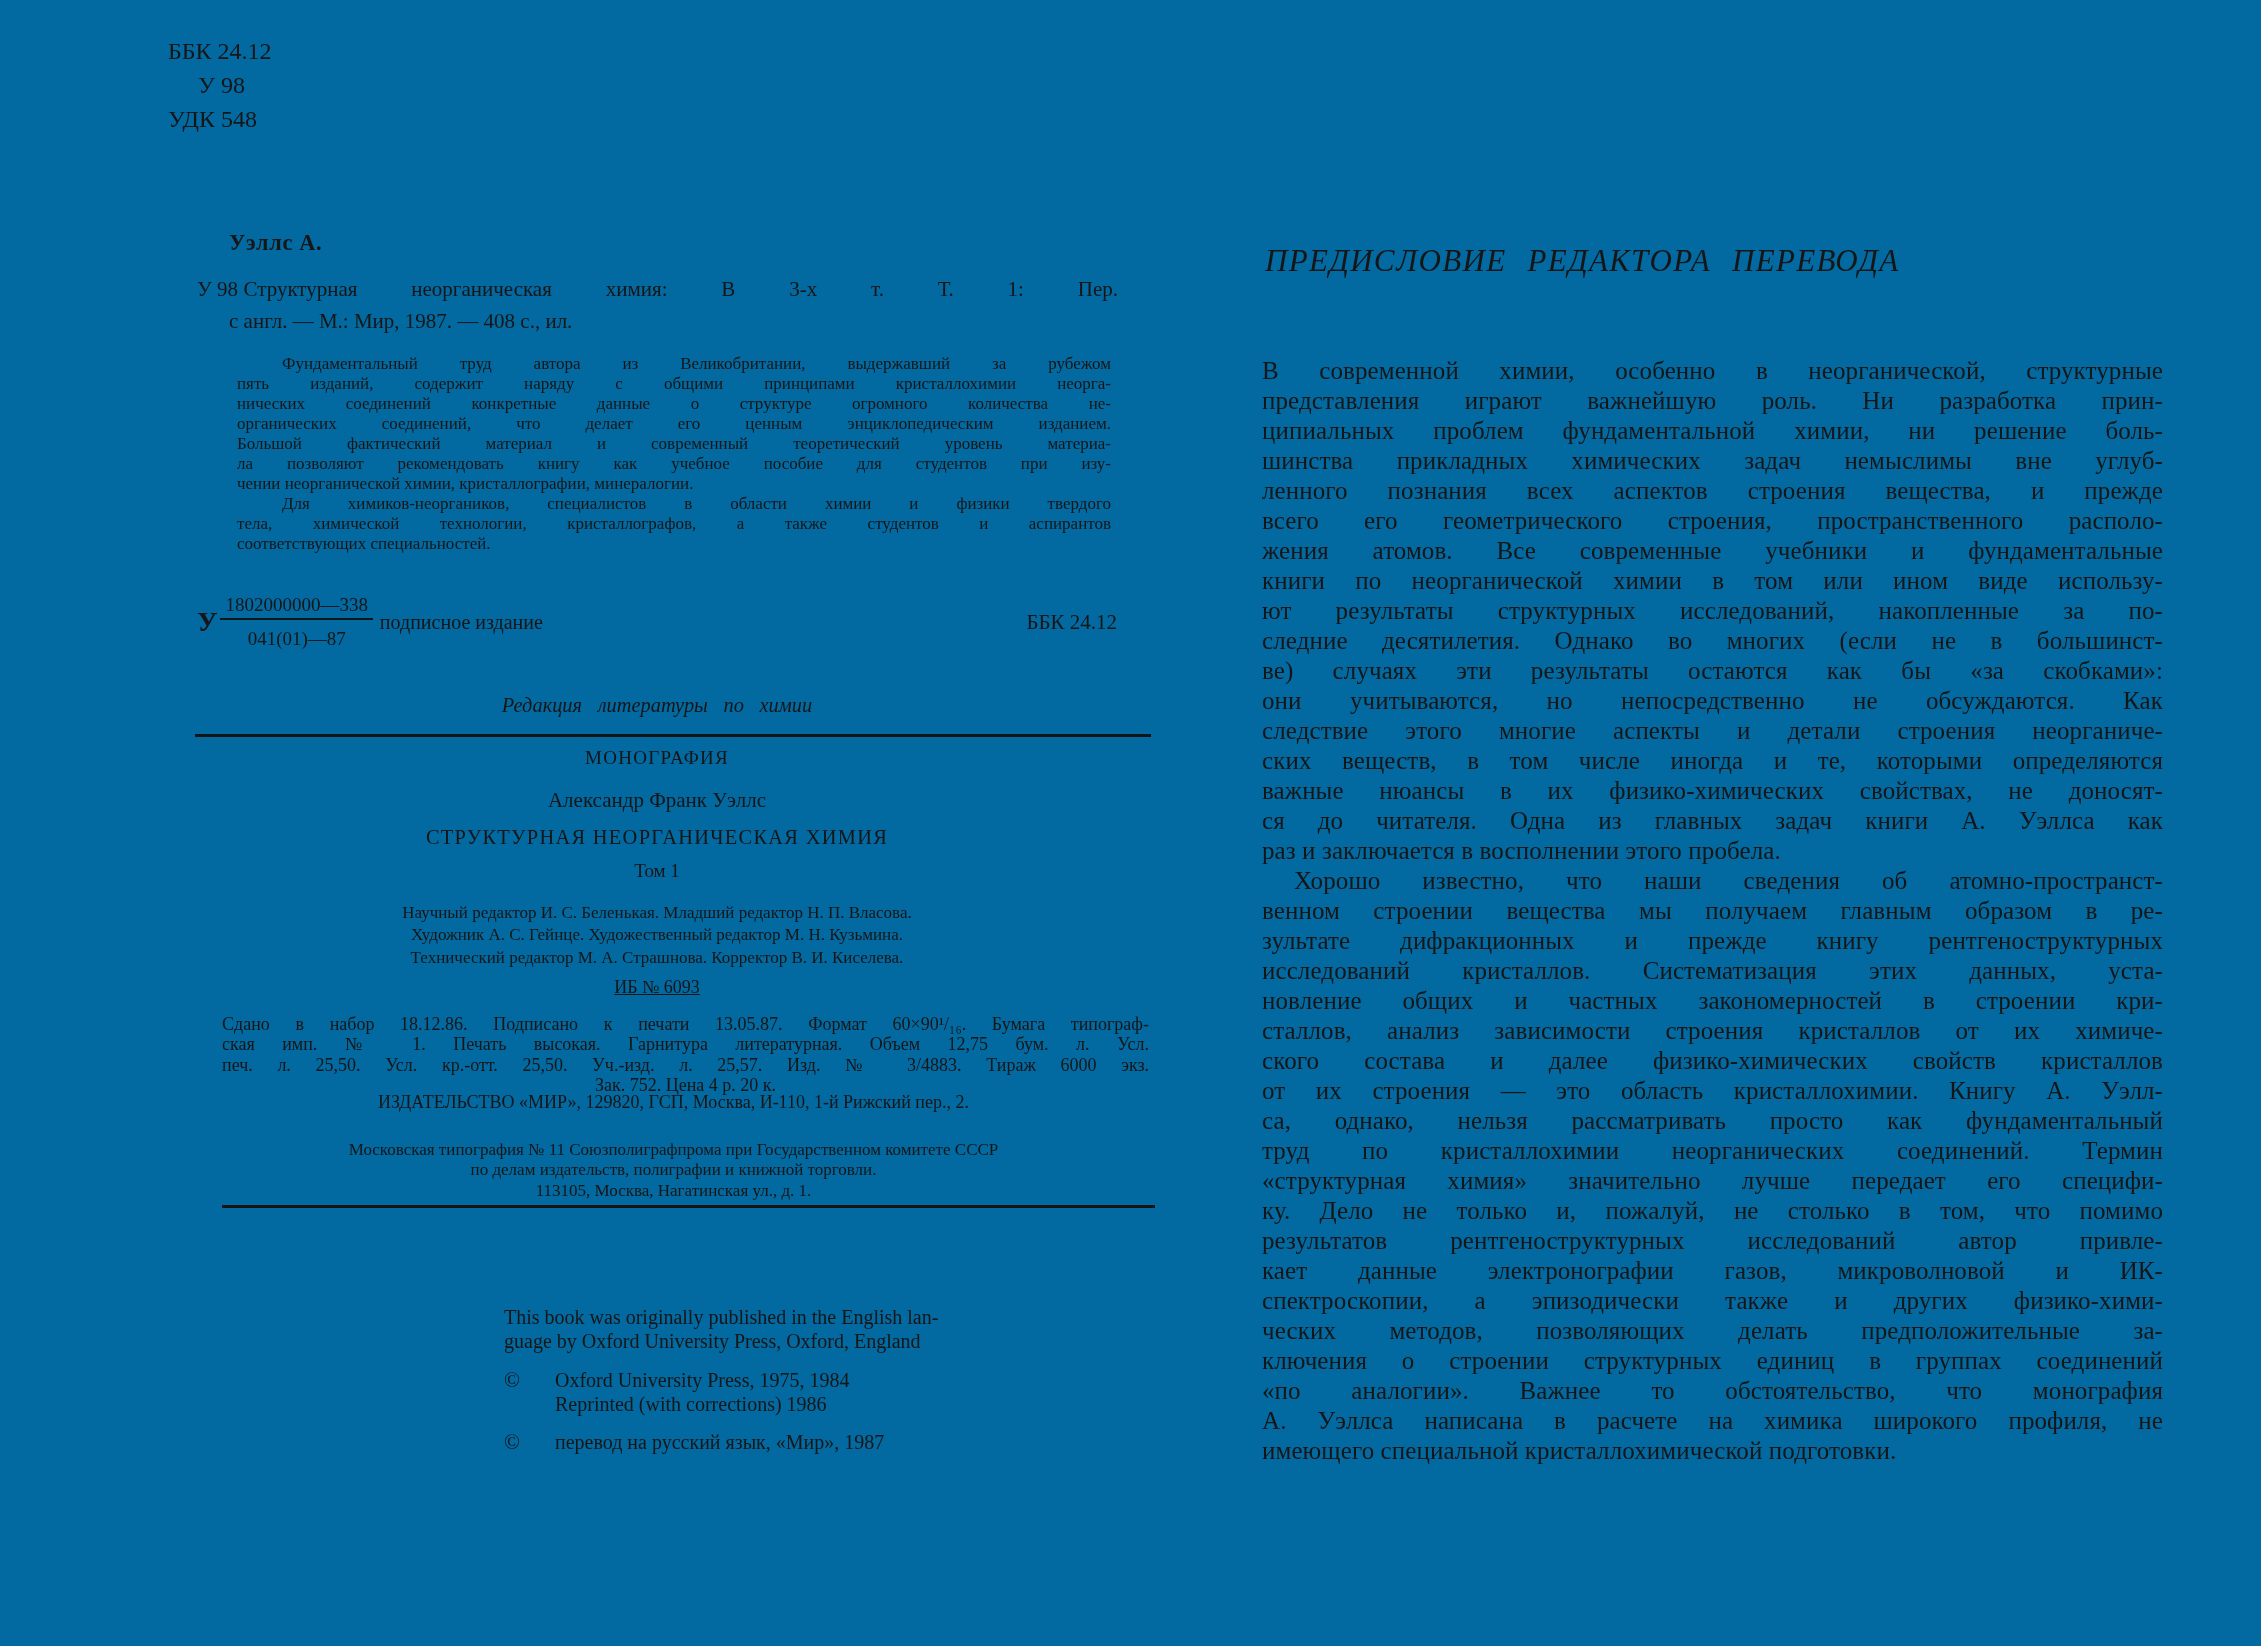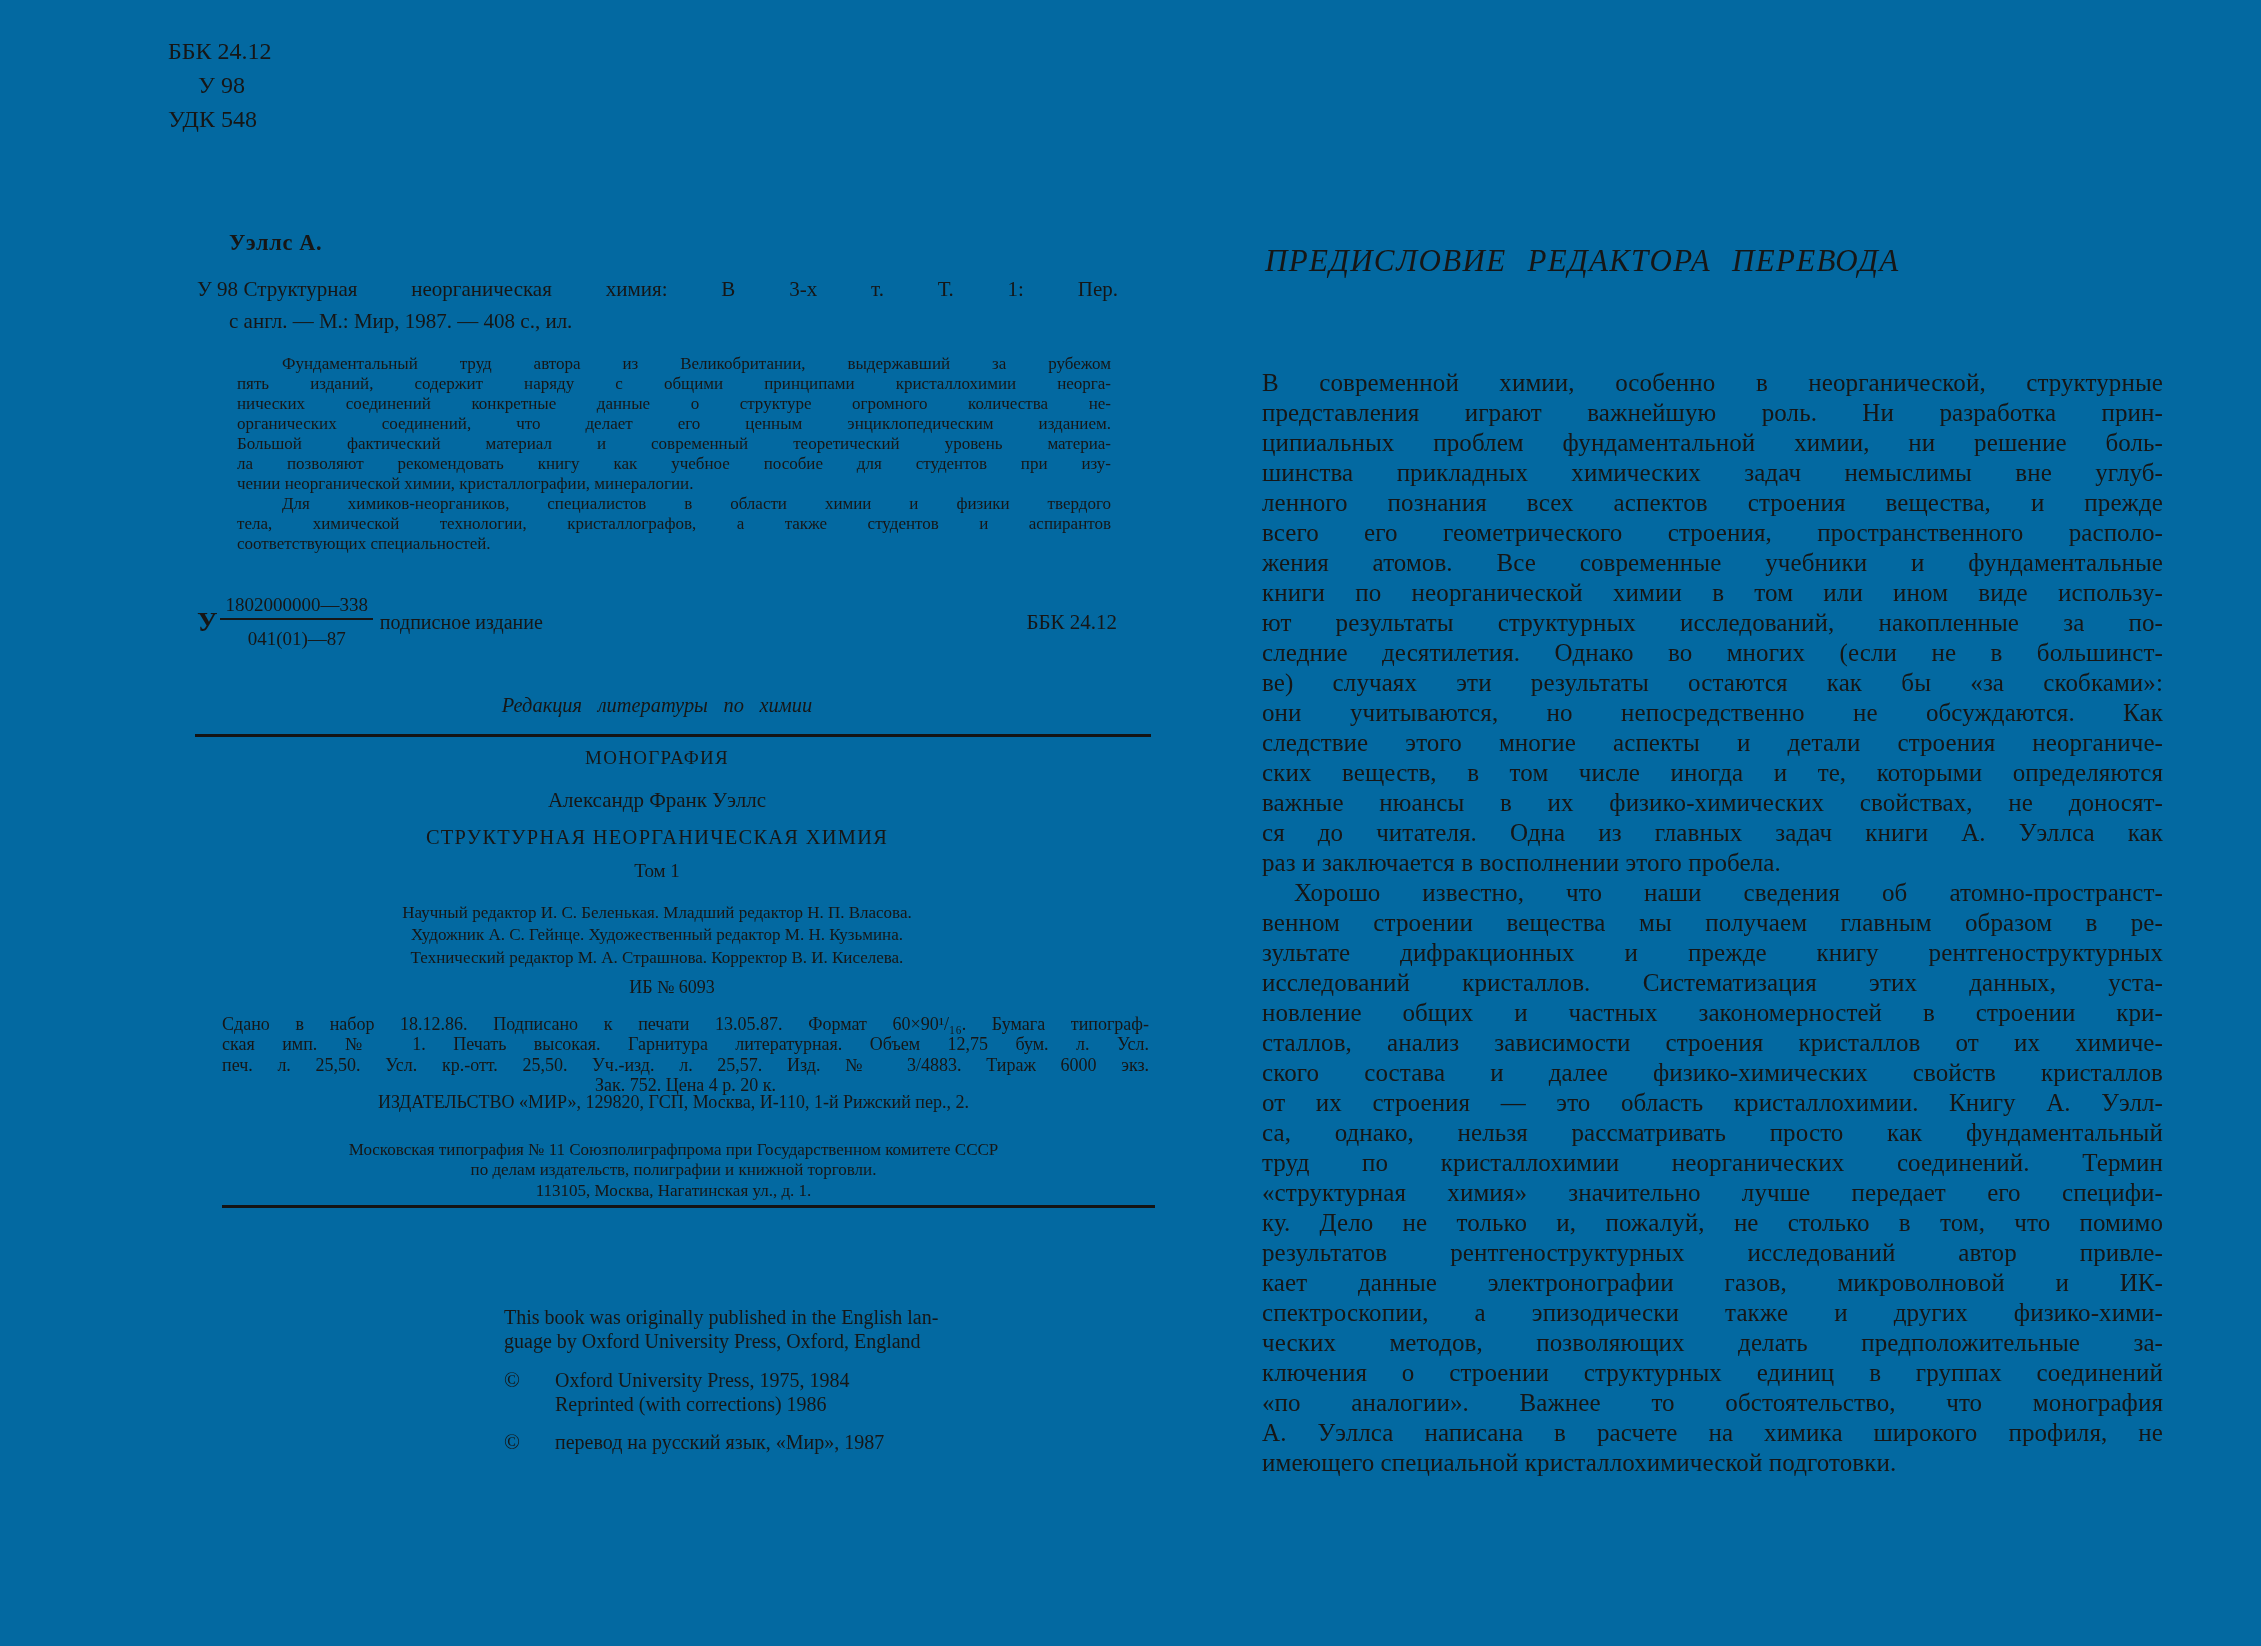--- a/index.html
+++ b/index.html
@@ -45,37 +45,37 @@
   .rule{height:2.6px;background:#141414;}
   .rule1{left:195px;top:734px;width:956px;}
   .rule2{left:222px;top:1205px;width:933px;}
 
   .mono-type{left:197px;top:747px;width:920px;text-align:center;font-size:19px;letter-spacing:1.3px;}
   .mono-author{left:197px;top:788px;width:920px;text-align:center;font-size:21px;}
   .mono-title{left:197px;top:826px;width:920px;text-align:center;font-size:20.4px;letter-spacing:1.3px;}
   .mono-volume{left:197px;top:860px;width:920px;text-align:center;font-size:19px;}
 
   .editors{left:197px;top:902px;width:920px;font-size:17px;line-height:22.3px;}
-  .ib-number{left:212px;top:977px;width:920px;text-align:center;font-size:18px;}
+  .ib-number{left:197px;top:977px;width:920px;text-align:center;font-size:18px;text-decoration:underline;}
 
   .imprint{left:222px;top:1014px;width:927px;font-size:18px;line-height:20.4px;}
   .imprint > div:last-child{text-align:center;text-align-last:center;}
 
   .publisher{left:197px;top:1092px;width:953px;text-align:center;font-size:18px;}
 
   .printer{left:197px;top:1140px;width:953px;font-size:17px;line-height:20.4px;}
 
   .english-block{left:504px;top:1305px;width:624px;font-size:20px;line-height:24px;}
   .copy{display:flex;margin-top:14.5px;}
   .copy .sym{width:51px;font-size:21px;}
   .copy .clines-plain{flex:1;}
 
   
   .preface-title{left:1265px;top:243px;width:907px;font-size:31px;font-style:italic;letter-spacing:1.3px;word-spacing:12px;white-space:nowrap;}
-  .right-body{left:1262px;top:356px;width:901px;font-size:25px;line-height:30px;letter-spacing:0.1px;margin-top:12px;}
+  .right-body{left:1262px;top:356px;width:901px;font-size:25px;line-height:30px;letter-spacing:0.1px;}
   .rp2 > div:first-child{text-indent:32px;}
 </style>
 </head>
 <body>
 
 <div class="page">
 
   <div class="abs catalog">
       <div>ББК 24.12</div>
       <div>У 98</div>

